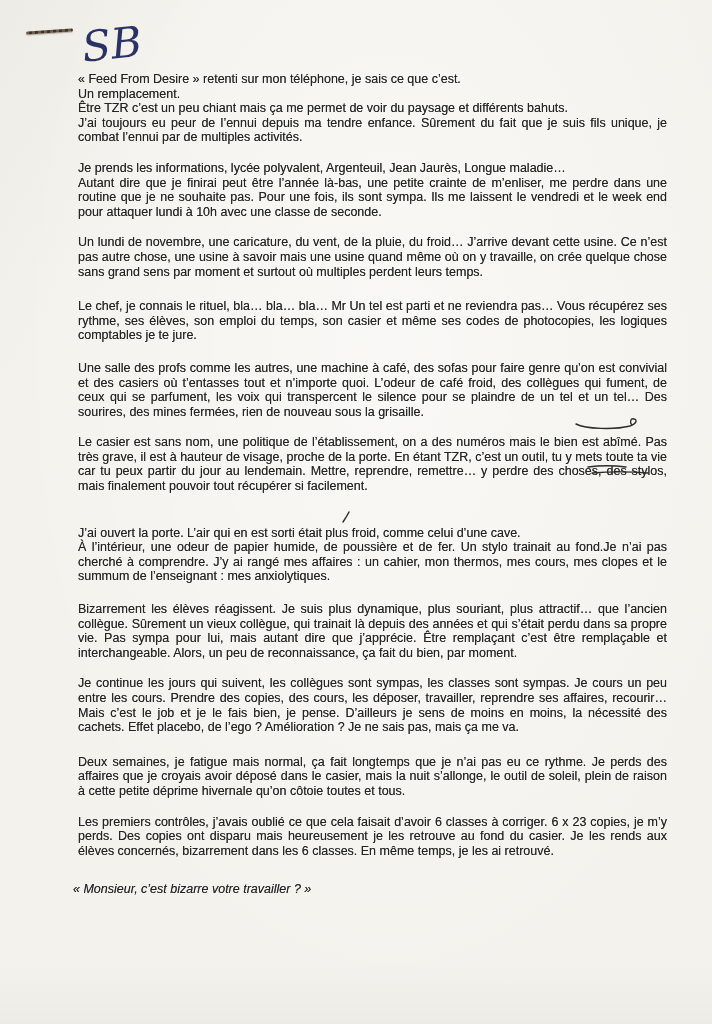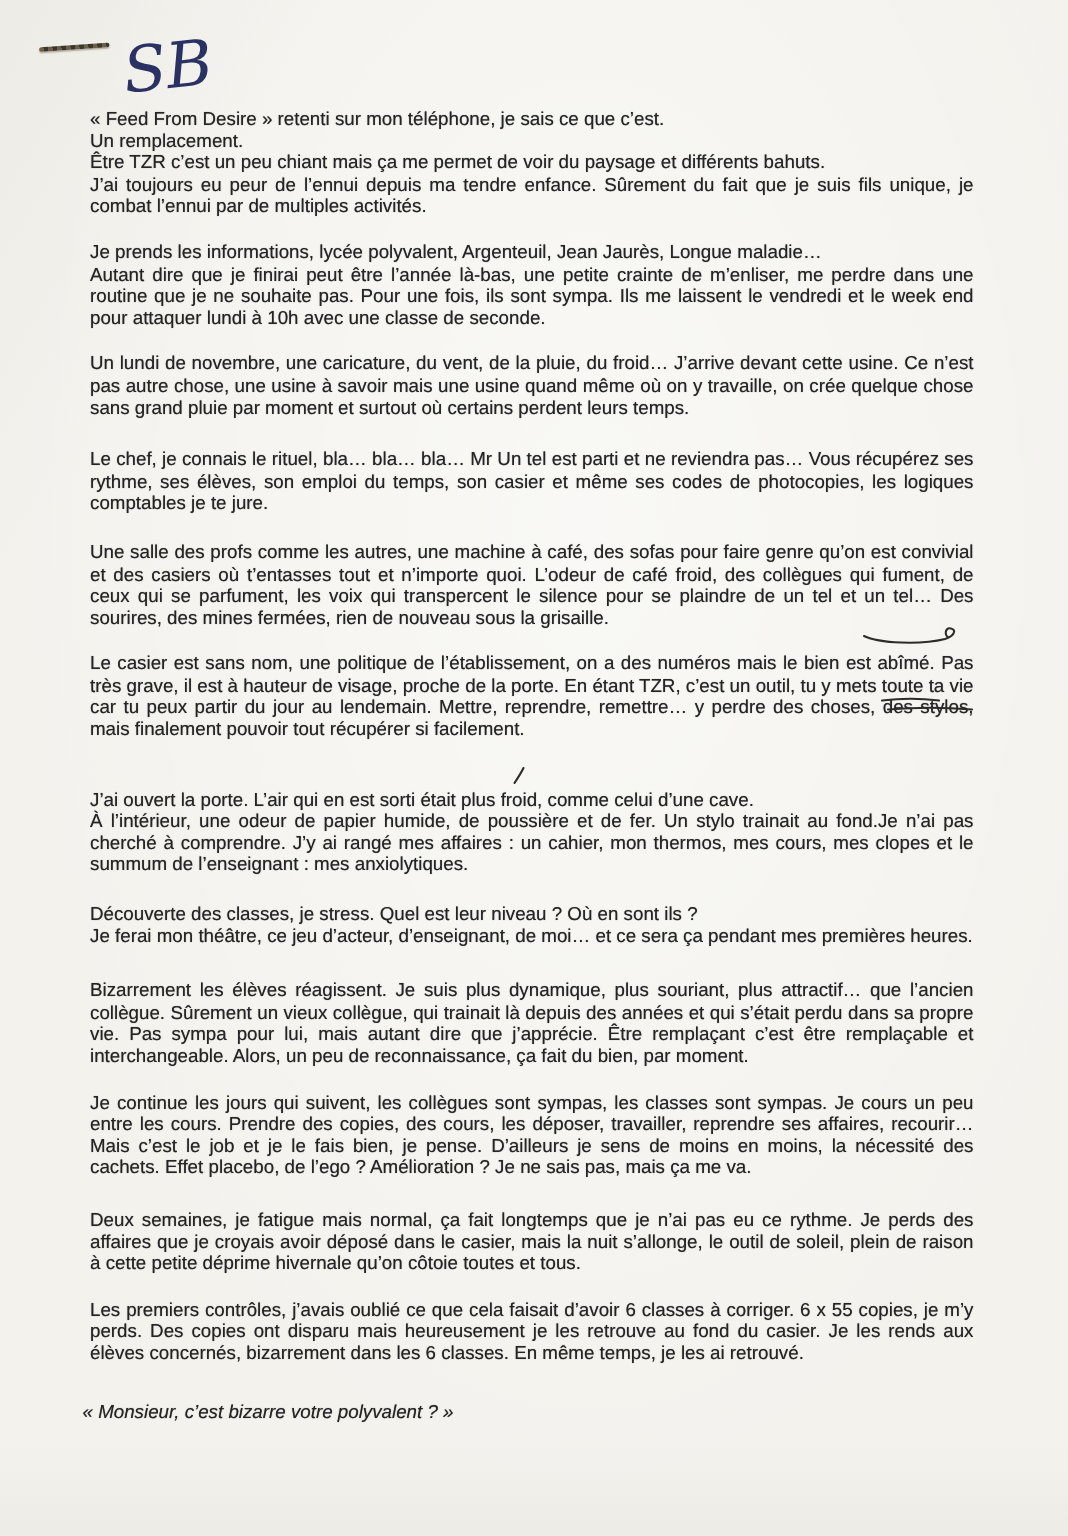--- a/index.html
+++ b/index.html
@@ -43,21 +43,21 @@
   }
   .handwriting text {
     font-family: "DejaVu Serif", serif;
     font-style: italic;
     font-size: 42px;
     fill: #2a3263;
   }
   
   .textblock {
     position: absolute;
-    left: 60px;
+    left: 78px;
     top: 72px;
     width: 589px;
     color: #242424;
     font-size: 12.5px;
     line-height: 14.6px;
     text-align: justify;
     text-shadow: 0 0 0.6px rgba(45,45,45,0.65);
   }
   .para {
     margin: 0 0 16px 0;
@@ -97,33 +97,31 @@
     <text x="8" y="48" transform="rotate(-6 45 33)">SB</text>
   </svg>
 
   <div class="textblock">
     <p class="para">« Feed From Desire » retenti sur mon téléphone, je sais ce que c’est.
 Un remplacement.
 Être TZR c’est un peu chiant mais ça me permet de voir du paysage et différents bahuts.
 J’ai toujours eu peur de l’ennui depuis ma tendre enfance. Sûrement du fait que je suis fils unique, je combat l’ennui par de multiples activités.</p>
     <p class="para">Je prends les informations, lycée polyvalent, Argenteuil, Jean Jaurès, Longue maladie…
 Autant dire que je finirai peut être l’année là-bas, une petite crainte de m’enliser, me perdre dans une routine que je ne souhaite pas. Pour une fois, ils sont sympa. Ils me laissent le vendredi et le week end pour attaquer lundi à 10h avec une classe de seconde.</p>
-    <p class="para g20">Un lundi de novembre, une caricature, du vent, de la pluie, du froid… J’arrive devant cette usine. Ce n’est pas autre chose, une usine à savoir mais une usine quand même où on y travaille, on crée quelque chose sans grand pluie par moment et surtout où certains perdent leurs temps.</p>
+    <p class="para g20">Un lundi de novembre, une caricature, du vent, de la pluie, du froid… J’arrive devant cette usine. Ce n’est pas autre chose, une usine à savoir mais une usine quand même où on y travaille, on crée quelque chose sans grand sens par moment et surtout où multiples perdent leurs temps.</p>
     <p class="para g18">Le chef, je connais le rituel, bla… bla… bla… Mr Un tel est parti et ne reviendra pas… Vous récupérez ses rythme, ses élèves, son emploi du temps, son casier et même ses codes de photocopies, les logiques comptables je te jure.</p>
     <p class="para">Une salle des profs comme les autres, une machine à café, des sofas pour faire genre qu’on est convivial et des casiers où t’entasses tout et n’importe quoi. L’odeur de café froid, des collègues qui fument, de ceux qui se parfument, les voix qui transpercent le silence pour se plaindre de un tel et un tel… Des sourires, des mines fermées, rien de nouveau sous la grisaille.</p>
     <p class="para g32">Le casier est sans nom, une politique de l’établissement, on a des numéros mais le bien est abîmé. Pas très grave, il est à hauteur de visage, proche de la porte. En étant TZR, c’est un outil, tu y mets toute ta vie car tu peux partir du jour au lendemain. Mettre, reprendre, remettre… y perdre des choses, des stylos, mais finalement pouvoir tout récupérer si facilement.</p>
     <p class="para g18">J’ai ouvert la porte. L’air qui en est sorti était plus froid, comme celui d’une cave.
 À l’intérieur, une odeur de papier humide, de poussière et de fer. Un stylo trainait au fond.Je n’ai pas cherché à comprendre. J’y ai rangé mes affaires : un cahier, mon thermos, mes cours, mes clopes et le summum de l’enseignant : mes anxiolytiques.</p>
-    <p class="para g22">Découverte des classes, je stress. Quel est leur niveau ? Où en sont ils ?
-Je ferai mon théâtre, ce jeu d’acteur, d’enseignant, de moi… et ce sera ça pendant mes premières heures.</p>
     <p class="para">Bizarrement les élèves réagissent. Je suis plus dynamique, plus souriant, plus attractif… que l’ancien collègue. Sûrement un vieux collègue, qui trainait là depuis des années et qui s’était perdu dans sa propre vie. Pas sympa pour lui, mais autant dire que j’apprécie. Être remplaçant c’est être remplaçable et interchangeable. Alors, un peu de reconnaissance, ça fait du bien, par moment.</p>
     <p class="para g20">Je continue les jours qui suivent, les collègues sont sympas, les classes sont sympas. Je cours un peu entre les cours. Prendre des copies, des cours, les déposer, travailler, reprendre ses affaires, recourir… Mais c’est le job et je le fais bien, je pense. D’ailleurs je sens de moins en moins, la nécessité des cachets. Effet placebo, de l’ego ? Amélioration ? Je ne sais pas, mais ça me va.</p>
     <p class="para">Deux semaines, je fatigue mais normal, ça fait longtemps que je n’ai pas eu ce rythme. Je perds des affaires que je croyais avoir déposé dans le casier, mais la nuit s’allonge, le outil de soleil, plein de raison à cette petite déprime hivernale qu’on côtoie toutes et tous.</p>
-    <p class="para g24">Les premiers contrôles, j’avais oublié ce que cela faisait d’avoir 6 classes à corriger. 6 x 55 copies, je m’y perds. Des copies ont disparu mais heureusement je les retrouve au fond du casier. Je les rends aux élèves concernés, bizarrement dans les 6 classes. En même temps, je les ai retrouvé.</p>
-    <p class="quote">« Monsieur, c’est bizarre votre polyvalent ? »</p>
+    <p class="para g24">Les premiers contrôles, j’avais oublié ce que cela faisait d’avoir 6 classes à corriger. 6 x 23 copies, je m’y perds. Des copies ont disparu mais heureusement je les retrouve au fond du casier. Je les rends aux élèves concernés, bizarrement dans les 6 classes. En même temps, je les ai retrouvé.</p>
+    <p class="quote">« Monsieur, c’est bizarre votre travailler ? »</p>
   </div>
 
   <svg class="penmark" style="left:572px; top:416px; width:80px; height:16px;" viewBox="0 0 80 16">
     <path d="M 4,8 C 14,13 42,14 58,10 C 64,8 66,4 62,3 C 59,2 57,6 60,9"></path>
   </svg>
 
   <svg class="penmark" style="left:586px; top:463px; width:42px; height:8px;" viewBox="0 0 42 8">
     <path d="M 2,4 C 14,2.5 28,2.5 40,4"></path>
   </svg>
 

